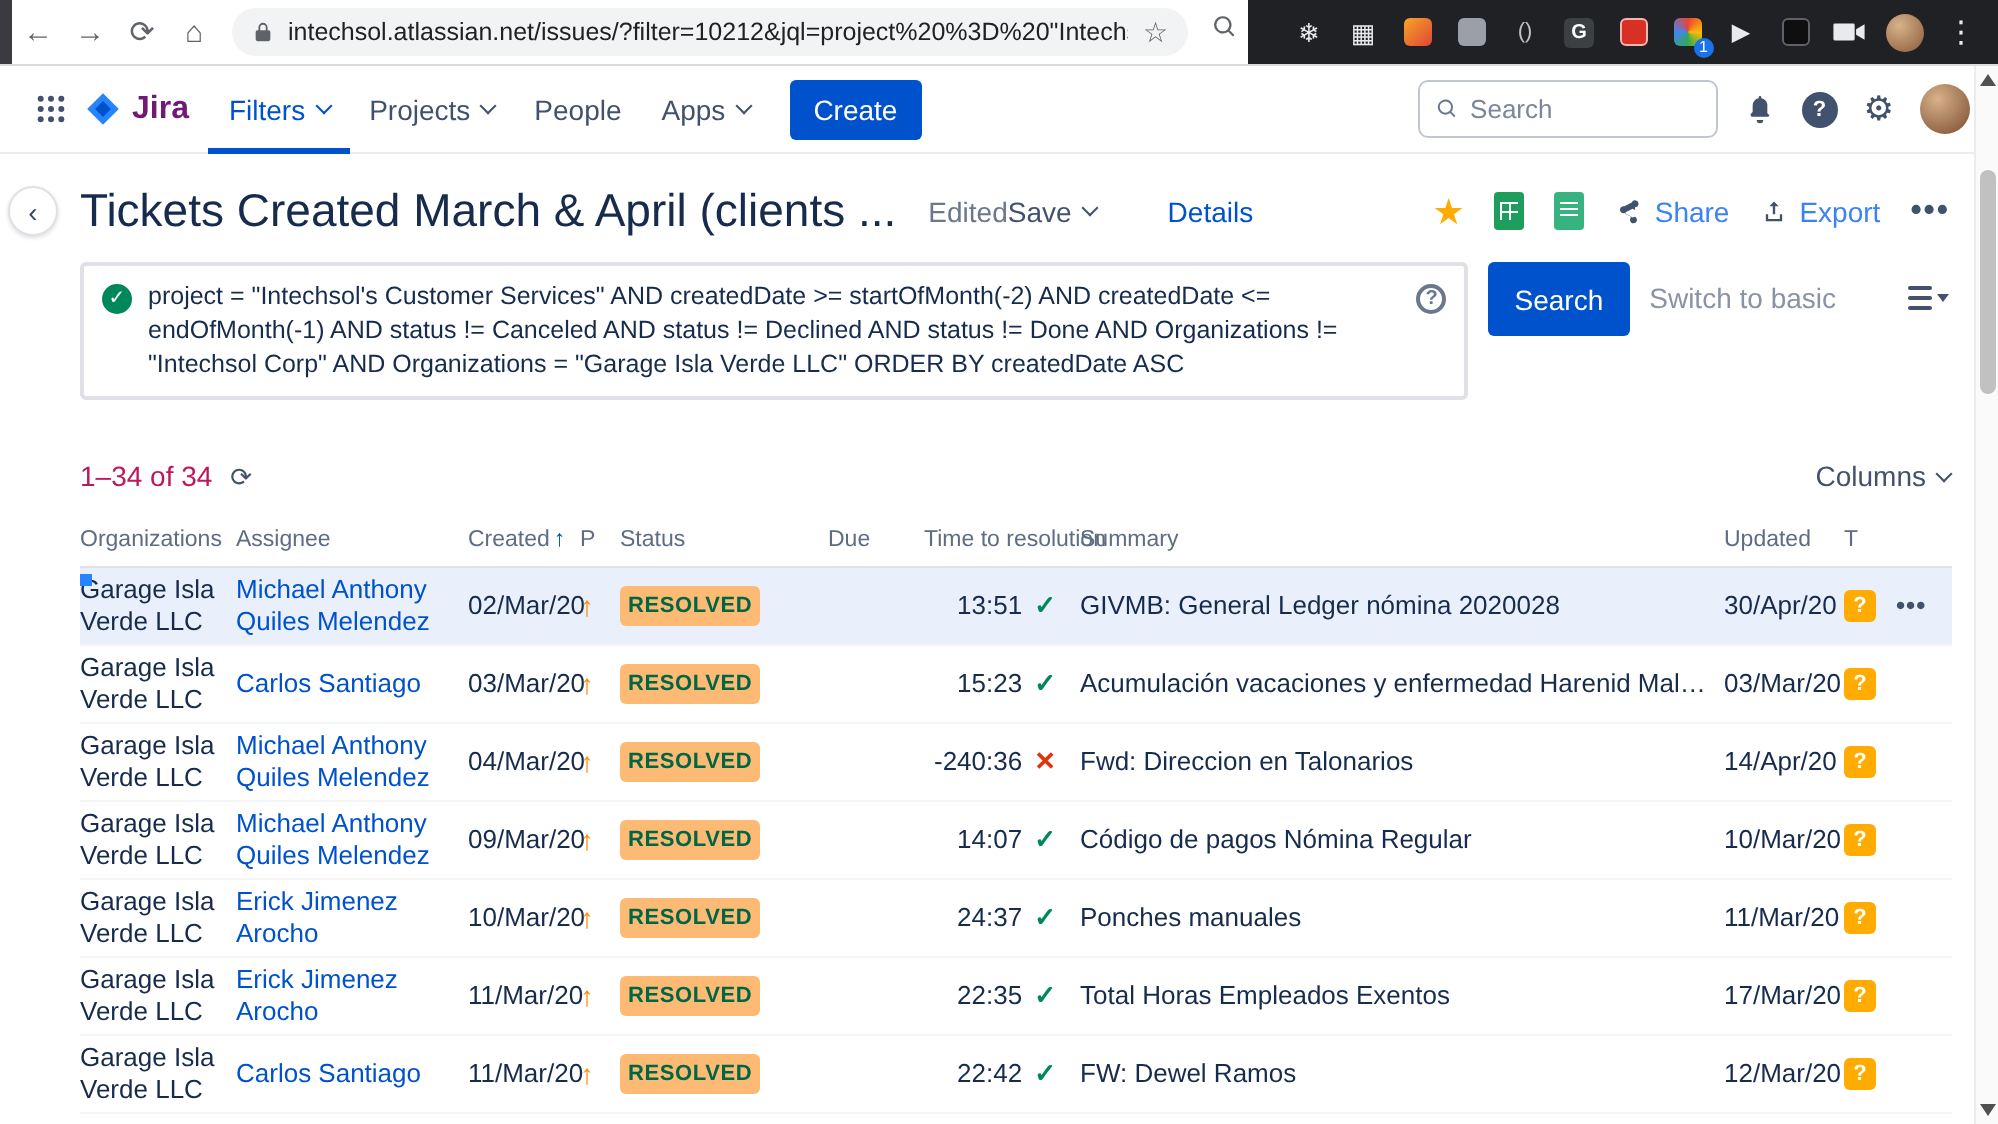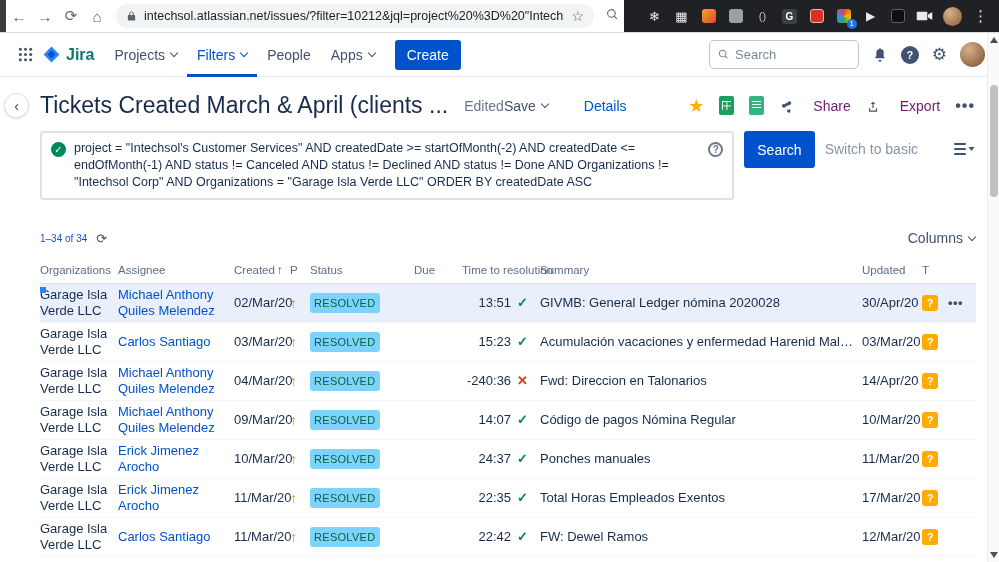--- a/index.html
+++ b/index.html
@@ -27,21 +27,21 @@
   .box-multi{background:conic-gradient(#ea4335,#fbbc04,#34a853,#4285f4,#ea4335)}
   .box-dark{background:#0f0f10;border:1px solid #5f6368}
   .gbox{width:15px;height:15px;border-radius:3px;background:#3c4043;color:#fff;font-size:10px;font-weight:700;display:flex;align-items:center;justify-content:center}
   .badge{position:absolute;right:-5px;bottom:-4px;background:#1a73e8;color:#fff;font-size:8px;line-height:10px;padding:0 3px;border-radius:6px}
   .avatar-sm{width:19px;height:19px;border-radius:50%;background:radial-gradient(circle at 35% 30%,#d7b28a,#8a5a3b);flex:0 0 auto;cursor:pointer}
 
   
   .jnav{height:44px;display:flex;align-items:center;padding:0 14px 0 12px;border-bottom:1px solid #EBECF0;background:#fff}
   .appgrid{width:26px;height:26px;display:flex;align-items:center;justify-content:center;color:#42526E;cursor:pointer}
   .logo{display:flex;align-items:center;gap:5px;margin:0 10px 0 4px;cursor:pointer}
-  .logo-text{font-size:16px;font-weight:700;color:#0f766e}
+  .logo-text{font-size:16px;font-weight:700;color:#701a75}
   .nitem{display:flex;align-items:center;height:44px;padding:0 10px;font-size:14px;font-weight:500;color:#42526E;cursor:pointer;white-space:nowrap}
   .nitem.active{color:#0052CC;box-shadow:inset 0 -3px 0 #0052CC}
   .chev{display:inline-block;width:6px;height:6px;border-right:1.6px solid currentColor;border-bottom:1.6px solid currentColor;transform:rotate(45deg);margin:-3px 0 0 6px}
   .create-btn{margin-left:10px;background:#0052CC;color:#fff;border:none;border-radius:3px;font-size:14px;font-weight:500;padding:7px 12px;cursor:pointer;font-family:inherit}
   .jnav-right{margin-left:auto;display:flex;align-items:center;gap:13px}
   .nsearch{display:flex;align-items:center;gap:6px;width:150px;height:29px;border:1px solid #C1C7D0;border-radius:5px;padding:0 8px;color:#7A869A}
   .nsearch input{border:none;outline:none;width:100%;font-size:13px;font-family:inherit;background:transparent;color:#172B4D}
   .nsearch input::placeholder{color:#7A869A}
   .nico{color:#42526E;cursor:pointer;display:flex;align-items:center}
   .i-gear::before{content:"⚙";font-size:17px}
@@ -58,51 +58,51 @@
   .saveb{margin-left:0;font-size:14px;color:#42526E;display:flex;align-items:center;cursor:pointer}
   .details{margin-left:36px;font-size:14px;color:#0052CC;text-decoration:none;cursor:pointer}
   .hright{margin-left:auto;display:flex;align-items:center;gap:15px}
   .fav-star{color:#FFAB00;font-size:18px;cursor:pointer}.fav-star::before{content:"★"}
   .gsheet{width:15px;height:19px;border-radius:2px;background:#1E9E5C;position:relative;cursor:pointer}
   .gsheet::before{content:"";position:absolute;left:3px;top:5px;width:9px;height:9px;
     background-image:linear-gradient(#fff 1px,transparent 1px),linear-gradient(90deg,#fff 1px,transparent 1px);background-size:4.5px 4.5px}
   .gdoc{width:15px;height:19px;border-radius:2px;background:#36B37E;position:relative;cursor:pointer}
   .gdoc::before{content:"";position:absolute;left:3px;top:5px;width:9px;height:8px;
     background-image:linear-gradient(#fff 1px,transparent 1px);background-size:9px 3px}
-  .hbtn{display:flex;align-items:flex-end;gap:20px;font-size:14px;color:#701a75;cursor:pointer}
+  .hbtn{display:flex;align-items:center;gap:6px;font-size:14px;color:#3b82f6;cursor:pointer}
   .more-h{color:#42526E;font-weight:700;letter-spacing:1px;cursor:pointer}.more-h::before{content:"•••"}
 
   
   .jql-row{display:flex;align-items:flex-start;gap:10px;padding:6px 24px 0 40px}
   .jql-box{flex:1;position:relative;border:2px solid #DFE1E6;border-radius:3px;padding:7px 34px 7px 32px;font-size:12.5px;line-height:17px;color:#172B4D;background:#fff}
   .okcirc{position:absolute;left:9px;top:9px;width:15px;height:15px;border-radius:50%;background:#00875A;color:#fff;display:flex;align-items:center;justify-content:center;font-size:10px}
   .okcirc::before{content:"✓"}
   .qhelp{position:absolute;right:9px;top:9px;width:15px;height:15px;border-radius:50%;border:2px solid #6B778C;color:#6B778C;display:flex;align-items:center;justify-content:center;font-size:10px;font-weight:700;cursor:pointer}
   .qhelp::before{content:"?"}
   .search-btn{background:#0052CC;color:#fff;border:none;border-radius:3px;font-size:14px;font-weight:500;padding:0 13px;height:37px;cursor:pointer;font-family:inherit}
   .switch{font-size:14px;color:#8993A4;margin-top:10px;cursor:pointer;white-space:nowrap}
   .filter-menu{margin-top:11px;margin-left:26px;cursor:pointer;display:flex}
 
   
   .res-row{display:flex;align-items:center;padding:30px 24px 8px 40px}
-  .count{font-size:10px;color:#1d4ed8}
+  .count{font-size:14px;color:#be185d}
   .refresh{margin-left:9px;color:#42526E;font-size:13px;cursor:pointer}.refresh::before{content:"⟳"}
   .columns{margin-left:auto;display:flex;align-items:center;font-size:14px;color:#42526E;cursor:pointer}
 
   table.issues{margin-left:40px;width:936px;border-collapse:collapse;table-layout:fixed;margin-top:6px}
   th{font-size:11.5px;font-weight:400;color:#5E6C84;text-align:left;padding:4px 6px 7px 0;white-space:nowrap;overflow:visible;border-bottom:1px solid #DFE1E6;cursor:pointer}
   .sort-up{color:#0052CC;font-weight:700;margin-left:2px}.sort-up::before{content:"↑"}
   td{font-size:13px;color:#172B4D;line-height:16px;padding:3px 8px 3px 0;height:39px;vertical-align:middle;border-bottom:1px solid #F4F5F7}
   tr[data-selected="true"]{background:#E9F0FB}
   td.org{position:relative}
   .drag-dot{position:absolute;left:0;top:3px;width:6px;height:6px;background:#2684FF}
   td.assignee a{color:#0052CC;text-decoration:none;cursor:pointer}
   td.created{white-space:nowrap;overflow:visible}
   .prio-ico{color:#FF8B00;font-weight:700;font-size:14px}.prio-ico::before{content:"↑"}
-  .pill{display:inline-block;background:#7dd3fc;color:#006644;font-size:11px;font-weight:400;letter-spacing:.3px;padding:2px 4px;border-radius:3px}
+  .pill{display:inline-block;background:#fdba74;color:#006644;font-size:11px;font-weight:700;letter-spacing:.3px;padding:2px 4px;border-radius:3px}
   .time-wrap{display:flex;justify-content:flex-end;align-items:center;gap:6px;padding-right:4px}
   .time-ico[data-state="pos"]{color:#00875A;font-weight:700}.time-ico[data-state="pos"]::before{content:"✓"}
   .time-ico[data-state="neg"]{color:#DE350B;font-weight:700}.time-ico[data-state="neg"]::before{content:"✕"}
   td.summary{white-space:nowrap;overflow:hidden;text-overflow:ellipsis;cursor:pointer}
   td.updated{white-space:nowrap}
   .qicon{width:16px;height:16px;border-radius:3px;background:#FFAB00;color:#fff;font-size:11px;font-weight:700;display:flex;align-items:center;justify-content:center}
   .qicon::before{content:"?"}
   .row-more{color:#42526E;font-weight:700;letter-spacing:.5px;cursor:pointer}.row-more::before{content:"•••"}
 
   
@@ -183,26 +183,26 @@
           <circle cx="13.5" cy="13.5" r="1.6"></circle>
         </svg>
     </span>
     <span class="logo">
       <svg width="19" height="19" viewBox="0 0 24 24">
           <path d="M12 2L2 12l10 10 10-10L12 2z" fill="#2684FF"></path>
           <path d="M12 7l-5 5 5 5 5-5-5-5z" fill="#0052CC"></path>
         </svg>
       <span class="logo-text">Jira</span>
     </span>
+    <span class="nitem active">
+        <span>Filters</span>
+        <i class="chev"></i>
+      </span>
     <span class="nitem">
         <span>Projects</span>
-        <i class="chev"></i>
-      </span>
-    <span class="nitem active">
-        <span>Filters</span>
         <i class="chev"></i>
       </span>
     <span class="nitem">
         <span>People</span>
       </span>
     <span class="nitem">
         <span>Apps</span>
         <i class="chev"></i>
       </span>
     <button class="create-btn">Create</button>

